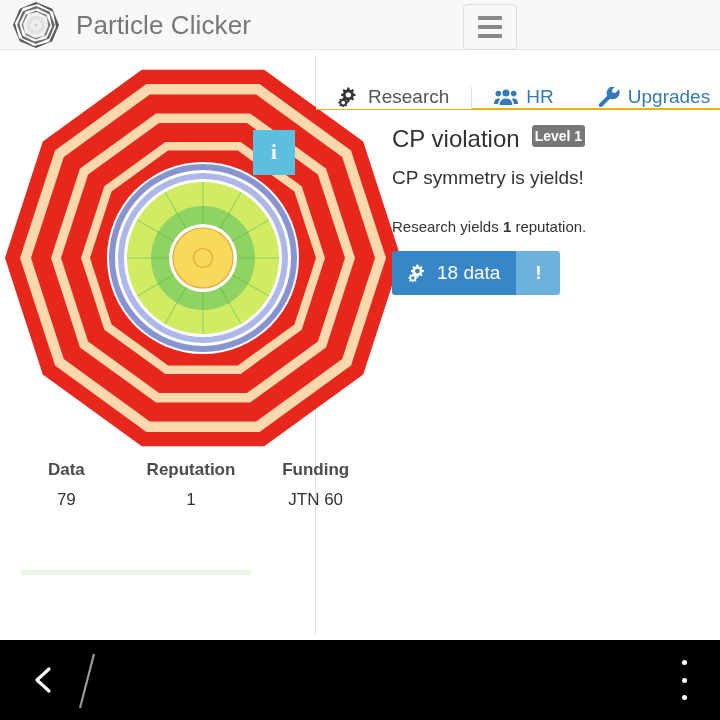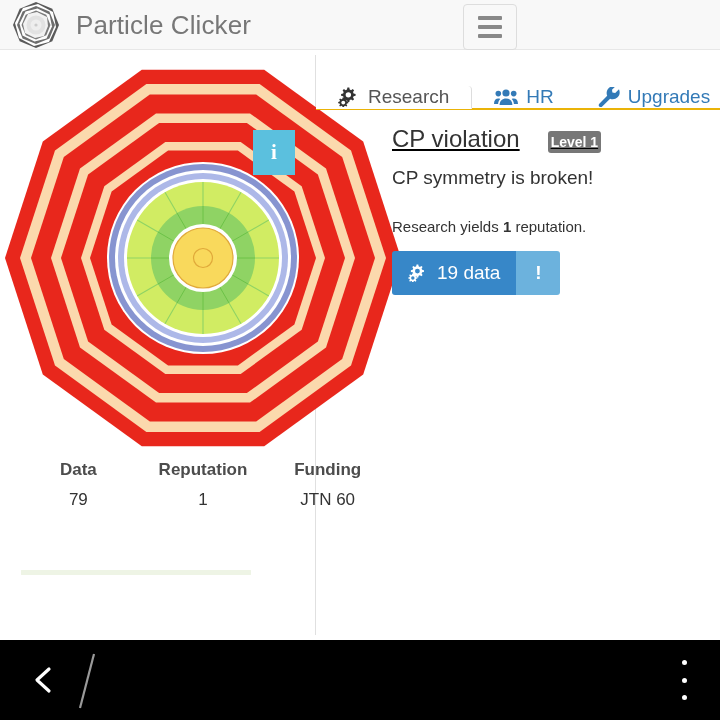--- a/index.html
+++ b/index.html
@@ -51,21 +51,21 @@
     position:absolute; left:253px; top:75px;
     width:42px; height:45px;
     background:#5bc0de;
     display:flex; align-items:center; justify-content:center;
     color:#ffffff; font-size:21px; font-weight:bold;
     font-family:"Liberation Serif", serif;
     z-index:6;
   }
 
   .stats {
-    position:absolute; left:16px; top:400px; width:374px;
+    position:absolute; left:4px; top:400px; width:374px;
     display:flex; z-index:5;
   }
   .stat { flex:1; text-align:center; }
   .stat-label {
     font-size:17px; font-weight:bold; color:#4c4c4c; line-height:30px;
   }
   .stat-value {
     font-size:17px; color:#333333; line-height:30px; font-weight:400;
   }
   .progress-track {
@@ -98,21 +98,21 @@
 
   .research {
     position:absolute; left:0; top:55px; width:404px; padding:15px 0 0 0;
   }
   .research-icon {
     position:absolute; left:24px; top:16px;
     width:56px; height:48px;
     display:flex; align-items:center; justify-content:center;
   }
   .research-body { margin-left:76px; padding-right:8px; }
-  .research-title-row { display:flex; align-items:flex-end; gap:28px;text-decoration:underline; }
+  .research-title-row { display:flex; align-items:flex-start; gap:12px; }
   .research-title { font-size:24px; color:#333333; font-weight:400; white-space:nowrap; }
   .level-badge {
     background:#777777; color:#ffffff; font-size:14px; font-weight:bold;
     padding:4px 3px; border-radius:3px; line-height:1; white-space:nowrap;
   }
   .research-desc { font-size:19px; color:#333333; margin-top:14px; }
   .research-yield { font-size:15px; color:#333333; margin-top:29px; }
   .research-yield b { font-weight:bold; }
 
   .buy-btn {
@@ -295,39 +295,39 @@
         <span>Upgrades</span>
       </div>
     </div>
 
     <div class="research">
       <div class="research-body">
         <div class="research-title-row">
           <span class="research-title">CP violation</span>
           <span class="level-badge">Level 1</span>
         </div>
-        <div class="research-desc">CP symmetry is broken!</div>
+        <div class="research-desc">CP symmetry is yields!</div>
         <div class="research-yield">
           <span>Research yields</span>
           <b>1</b>
           <span>reputation.</span>
         </div>
         <div class="buy-btn">
           <div class="buy-main">
             <span class="tab-icon">
               <svg width="20" height="18" viewBox="0 0 22 20">
                 <g fill="#ffffff">
                   <path d="M9.4 0.6 L11.3 0.6 L11.7 2.6 L13.1 3.2 L14.8 2.1 L16.1 3.4 L15 5.1 L15.6 6.5 L17.6 6.9 L17.6 8.8 L15.6 9.2 L15 10.6 L16.1 12.3 L14.8 13.6 L13.1 12.5 L11.7 13.1 L11.3 15.1 L9.4 15.1 L9 13.1 L7.6 12.5 L5.9 13.6 L4.6 12.3 L5.7 10.6 L5.1 9.2 L3.1 8.8 L3.1 6.9 L5.1 6.5 L5.7 5.1 L4.6 3.4 L5.9 2.1 L7.6 3.2 L9 2.6 Z"></path>
                   <circle cx="10.35" cy="7.85" r="2.7" fill="#3787c8"></circle>
                   <path d="M4.6 10.5 L5.9 10.5 L6.2 11.9 L7.2 12.3 L8.4 11.5 L9.3 12.4 L8.5 13.6 L8.9 14.6 L10.3 14.9 L10.3 16.2 L8.9 16.5 L8.5 17.5 L9.3 18.7 L8.4 19.6 L7.2 18.8 L6.2 19.2 L5.9 20.6 L4.6 20.6 L4.3 19.2 L3.3 18.8 L2.1 19.6 L1.2 18.7 L2 17.5 L1.6 16.5 L0.2 16.2 L0.2 14.9 L1.6 14.6 L2 13.6 L1.2 12.4 L2.1 11.5 L3.3 12.3 L4.3 11.9 Z"></path>
                   <circle cx="5.25" cy="15.55" r="1.9" fill="#3787c8"></circle>
                 </g>
               </svg>
             </span>
-            <span>19 data</span>
+            <span>18 data</span>
           </div>
           <div class="buy-flag">
             <span>!</span>
           </div>
         </div>
       </div>
     </div>
   </div>
 
   <div class="sysnav">

